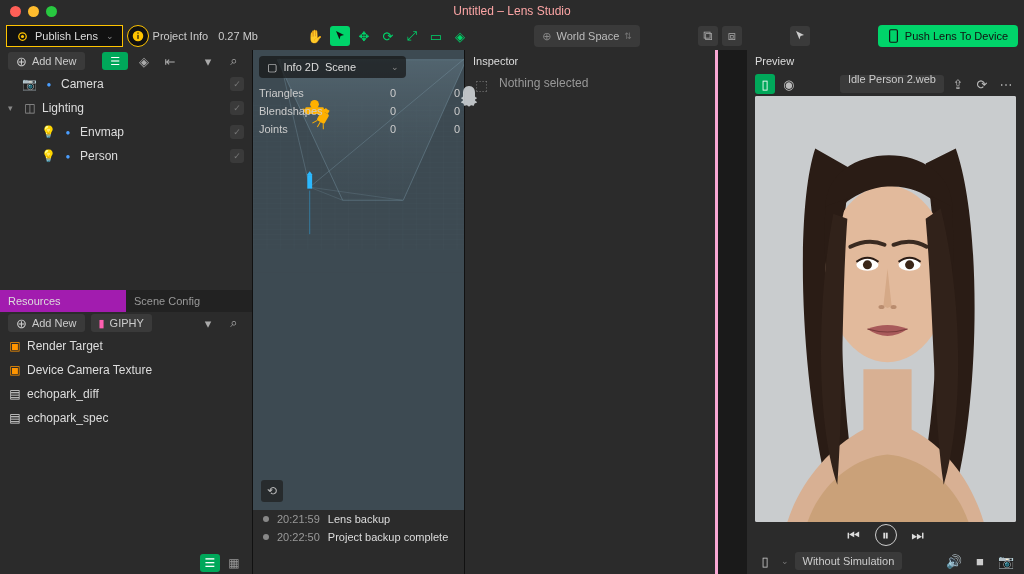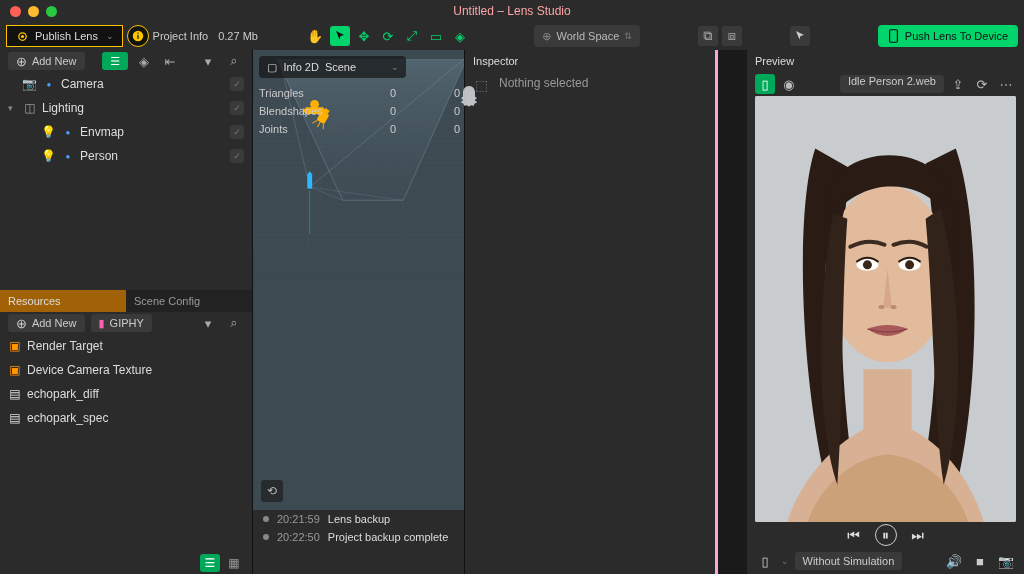--- a/index.html
+++ b/index.html
@@ -34,21 +34,21 @@
 .ico{width:14px;height:14px;display:flex;align-items:center;justify-content:center;font-size:12px}
 .ico.cam{color:#ffb000}
 .ico.grp{color:#999}
 .ico.light{color:#ffd04c}
 .ico.blue-dot{color:#4a9eff;font-size:8px}
 .ico.orange{color:#ff9500}
 .ico.file{color:#ddd}
 .check{margin-left:auto;width:14px;height:14px;border-radius:3px;background:#3a3a3a;display:flex;align-items:center;justify-content:center;font-size:9px;color:#777}
 .lower-tabs{display:flex;background:#222}
 .lower-tab{flex:1;height:22px;display:flex;align-items:center;padding:0 8px;font-size:11px;color:#999;cursor:pointer}
-.lower-tab.active{background:#a16207;color:#ddd}
+.lower-tab.active{background:#a21caf;color:#ddd}
 .left-bottom{height:22px;display:flex;align-items:center;justify-content:flex-end;padding:0 8px;gap:4px;background:#2b2b2b}
 .tiny-btn{width:20px;height:18px;border-radius:3px;display:flex;align-items:center;justify-content:center;color:#999;cursor:pointer}
 .tiny-btn.on{background:#00a85a;color:#fff}
 .center{width:491px;display:flex;flex-direction:column;background:#1f1f1f}
 .viewport-wrap{position:relative;flex:1;background:#3d4a52;overflow:hidden}
 .vp-top{position:absolute;top:6px;left:6px;height:22px;padding:0 8px;background:rgba(20,20,20,.7);border-radius:4px;display:flex;align-items:center;gap:6px;color:#ddd;font-size:11px;z-index:3;cursor:pointer}
 .vp-top input{background:transparent;border:none;color:#ddd;font-size:11px;width:60px;outline:none}
 .vp-stats{position:absolute;top:34px;left:6px;color:#ccc;font-size:11px;z-index:3;background:rgba(60,72,80,0)}
 .vp-stats .row{display:flex;gap:12px;height:18px;align-items:center}
 .vp-stats .lbl{width:96px}
@@ -60,21 +60,21 @@
 .logger{height:64px;background:#2b2b2b;display:flex;flex-direction:column;font-size:11px;color:#bbb}
 .logger .title{height:20px;padding:2px 8px}
 .logger .line{height:18px;display:flex;align-items:center;gap:8px;padding:0 10px}
 .logger .dot{width:6px;height:6px;border-radius:50%;background:#888}
 .logger .time{color:#999}
 .logger .msg{color:#ddd}
 .insp-body{flex:1;padding:4px 10px;color:#999;display:flex;align-items:flex-start;gap:8px;font-size:12px}
 .insp-body .cube{width:16px;height:16px;color:#777;font-size:14px;margin-top:1px}
 .prev-head{height:22px;display:flex;align-items:center;padding:0 8px;gap:6px;font-size:11px;color:#ddd}
 .prev-sub{height:24px;display:flex;align-items:center;padding:0 8px;gap:4px}
-.prev-sub .sel{height:18px;padding:0 8px;background:#3a3a3a;border-radius:3px;display:flex;align-items:flex-start;font-size:11px;color:#ccc;cursor:pointer;gap:4px}
+.prev-sub .sel{height:18px;padding:8px 8px;background:#3a3a3a;border-radius:3px;display:flex;align-items:flex-end;font-size:11px;color:#ccc;cursor:pointer;gap:4px}
 .prev-sub .ibtn{width:20px;height:20px;display:flex;align-items:center;justify-content:center;color:#bbb;cursor:pointer;font-size:13px}
 .prev-sub .ibtn.on{background:#00a85a;color:#fff;border-radius:3px}
 .prev-canvas{margin:0 8px;flex:1;background:#cfd3d4;border-radius:2px;position:relative;overflow:hidden}
 .prev-controls{height:26px;display:flex;align-items:center;justify-content:center;gap:10px}
 .prev-controls .c{width:22px;height:22px;display:flex;align-items:center;justify-content:center;color:#ddd;cursor:pointer;font-size:14px}
 .prev-controls .pause{border:1.5px solid #ccc;border-radius:50%}
 .prev-bottom{height:26px;display:flex;align-items:center;padding:0 8px;gap:6px}
 .prev-bottom .sel{height:18px;padding:0 8px;background:#3a3a3a;border-radius:3px;display:flex;align-items:center;font-size:11px;color:#ccc;cursor:pointer;gap:4px}
 .prev-bottom .ibtn{width:20px;height:20px;display:flex;align-items:center;justify-content:center;color:#ccc;cursor:pointer;font-size:13px}
 .divider-v{width:1px;background:#111}

